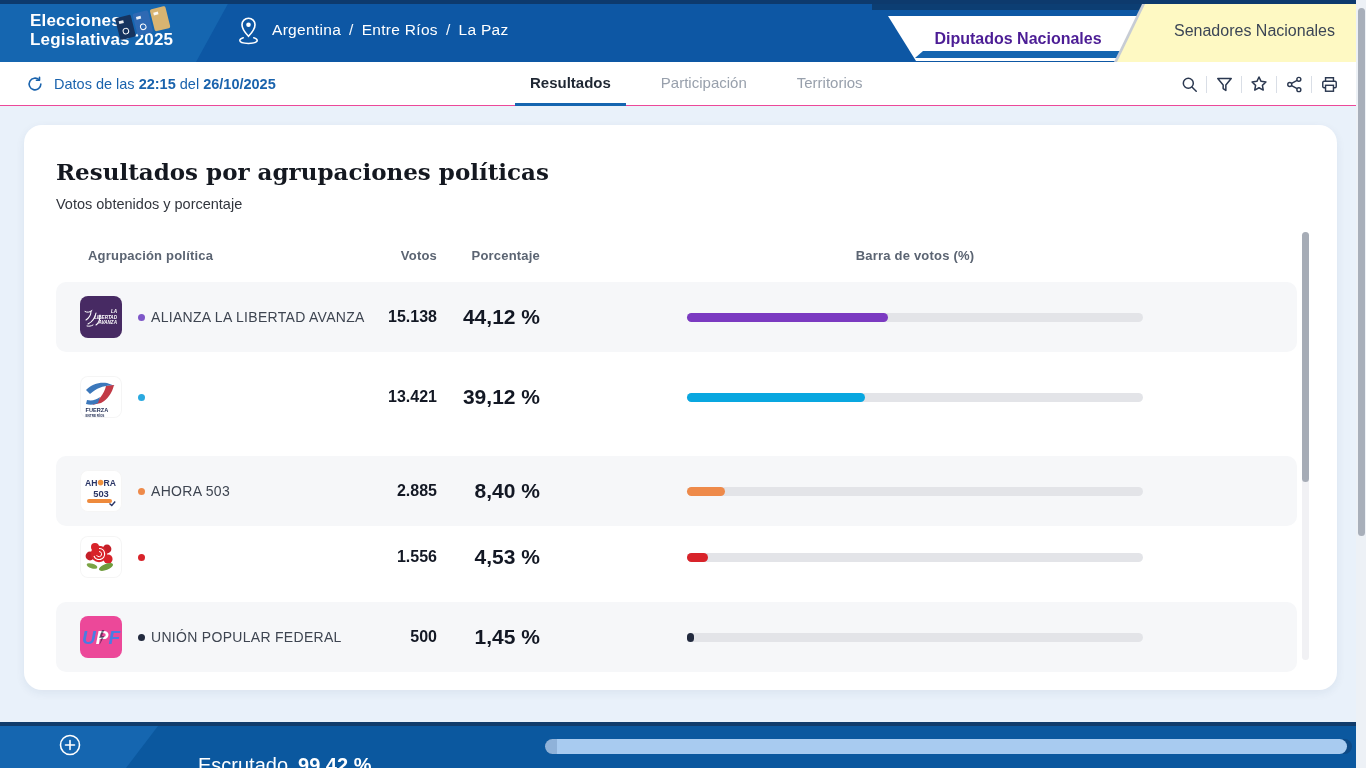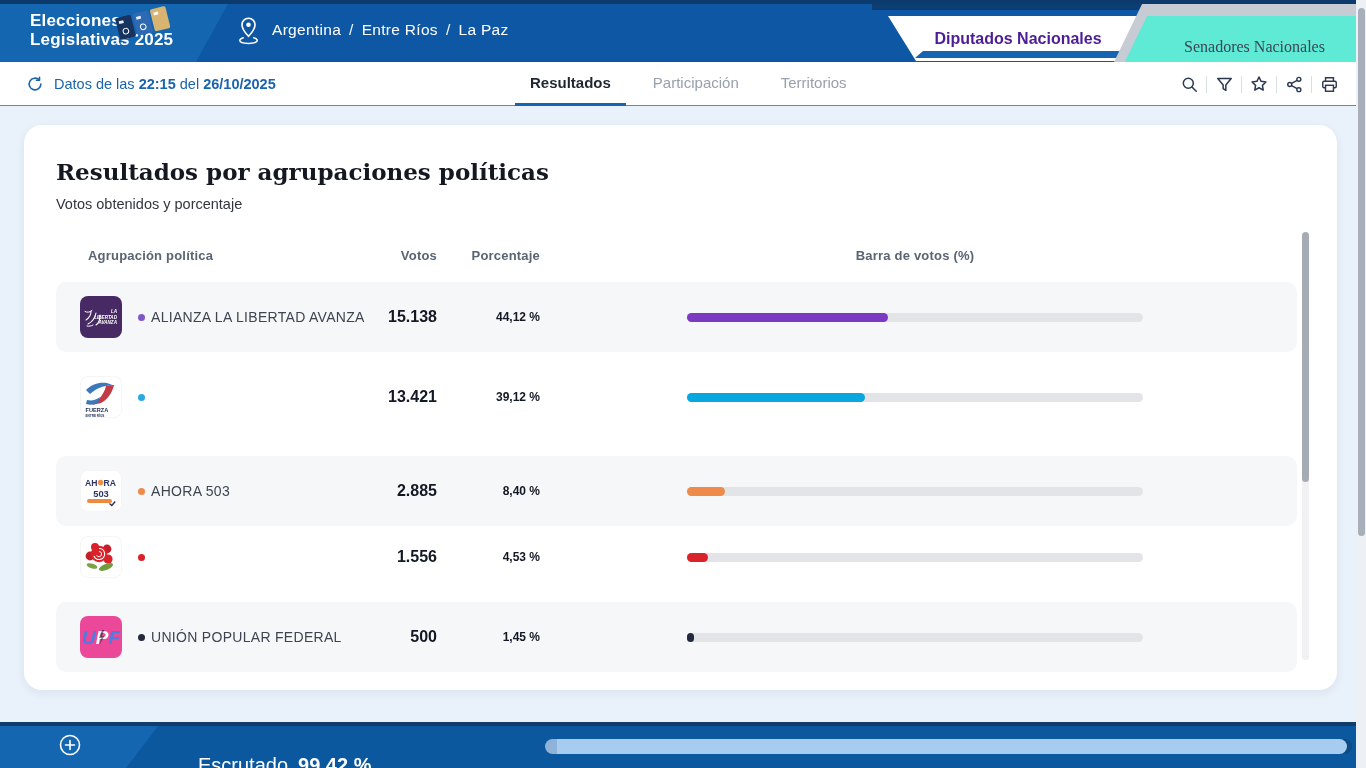--- a/index.html
+++ b/index.html
@@ -24,31 +24,31 @@
 
   .tabs-navy{position:absolute;left:872px;top:0;width:280px;height:10px;background:#0c3e73;}
   .tab-dip{position:absolute;left:888px;top:8px;width:260px;height:45px;background:#fff;
     clip-path:polygon(0 0,100% 0,236px 100%,28px 100%);
     display:flex;align-items:center;justify-content:center;
     font-size:16px;font-weight:bold;color:#4c1d95;cursor:pointer;margin-top:8px;}
   .tab-dip-underline{position:absolute;left:915px;top:51px;width:210px;height:7px;background:#1565b0;
     clip-path:polygon(8px 0,100% 0,202px 100%,0 100%);}
   .tab-sen-edge{position:absolute;left:1114px;top:0;width:252px;height:62px;background:#c7ccd4;
     clip-path:polygon(30px 0,100% 0,100% 100%,0 100%);}
-  .tab-sen{position:absolute;left:1117px;top:16px;width:249px;height:62px;background:#5eead4;
+  .tab-sen{position:absolute;left:1117px;top:0;width:249px;height:62px;background:#fef9c3;
     clip-path:polygon(30px 0,100% 0,100% 100%,0 100%);
     display:flex;align-items:center;justify-content:center;padding-left:26px;box-sizing:border-box;
-    font-size:16px;color:#3c4656;cursor:pointer;font-family:Liberation Serif, serif;}
+    font-size:16px;color:#3c4656;cursor:pointer;}
 
   
   .subheader{position:absolute;left:0;top:62px;width:1366px;height:44px;background:#fff;border-bottom:1px solid #ec4899;box-sizing:border-box;}
   .update-icon{position:absolute;left:26px;top:13px;color:#1a63ad;}
   .update-text{position:absolute;left:54px;top:0;height:44px;line-height:44px;font-size:14.5px;color:#1a63ad;white-space:nowrap;}
   .update-text b{font-weight:bold;}
-  .subtabs{position:absolute;left:515px;top:0;height:44px;display:flex;gap:12px;}
+  .subtabs{position:absolute;left:515px;top:0;height:44px;display:flex;gap:20px;}
   .subtab{height:41px;padding:0 15px;display:flex;align-items:center;font-size:15px;color:#98a0ac;border-bottom:3px solid transparent;cursor:pointer;}
   .subtab.active{color:#1f2733;font-weight:bold;border-bottom-color:#1565b0;}
   .tool-icons{position:absolute;left:1172px;top:0;height:44px;display:flex;align-items:center;}
   .tool-btn{width:34px;height:28px;display:flex;align-items:center;justify-content:center;color:#2b3850;cursor:pointer;}
   .tool-sep{width:1px;height:17px;background:#d9dee6;}
 
   
   .card{position:absolute;left:24px;top:125px;width:1313px;height:565px;background:#fff;border-radius:18px;
     box-shadow:0 3px 10px rgba(30,60,100,.07);}
   .card-title{position:absolute;left:56px;top:158px;font-family:"DejaVu Serif",serif;font-weight:bold;font-size:23px;color:#141820;}
@@ -62,21 +62,21 @@
 
   .row{position:absolute;left:56px;width:1241px;height:70px;border-radius:10px;}
   .row.stripe{background:#f6f7f9;}
   .plogo{position:absolute;left:24px;top:14px;width:42px;height:42px;border-radius:8px;overflow:hidden;}
   .plogo.white{background:#fff;box-shadow:0 0 0 1px rgba(0,0,0,.04) inset;}
   .plogo.purple{background:#472a63;}
   .plogo.navy{background:#ec4899;}
   .dot{position:absolute;left:82px;top:31.5px;width:7px;height:7px;border-radius:50%;}
   .pname{position:absolute;left:95px;top:0;height:70px;line-height:70px;font-size:14px;color:#3e4551;letter-spacing:.3px;white-space:nowrap;}
   .votes{position:absolute;left:281px;width:100px;top:0;height:70px;line-height:70px;text-align:right;font-size:16px;font-weight:bold;color:#131824;}
-  .pct{position:absolute;left:384px;width:100px;top:0;height:70px;line-height:70px;text-align:right;font-size:12px;font-weight:bold;color:#131824;}
+  .pct{position:absolute;left:384px;width:100px;top:0;height:70px;line-height:70px;text-align:right;font-size:21px;font-weight:bold;color:#131824;}
   .bartrack{position:absolute;left:631px;top:30.5px;width:456px;height:9px;background:#e3e4e8;border-radius:5px;}
   .barfill{height:9px;border-radius:5px;width:0;}
 
   .inner-scroll-track{position:absolute;left:1302px;top:232px;width:7px;height:428px;background:#f1f1f4;border-radius:4px;}
   .inner-scroll-thumb{position:absolute;left:0;top:0;width:7px;height:250px;background:#a6acb6;border-radius:4px;}
 
   
   .footer{position:absolute;left:0;top:722px;width:1366px;height:46px;background:#0b589f;}
   .footer-topline{position:absolute;left:0;top:0;width:100%;height:4px;background:#113c6b;}
   .footer-wedge{position:absolute;left:0;top:4px;width:158px;height:42px;background:#1566b0;

